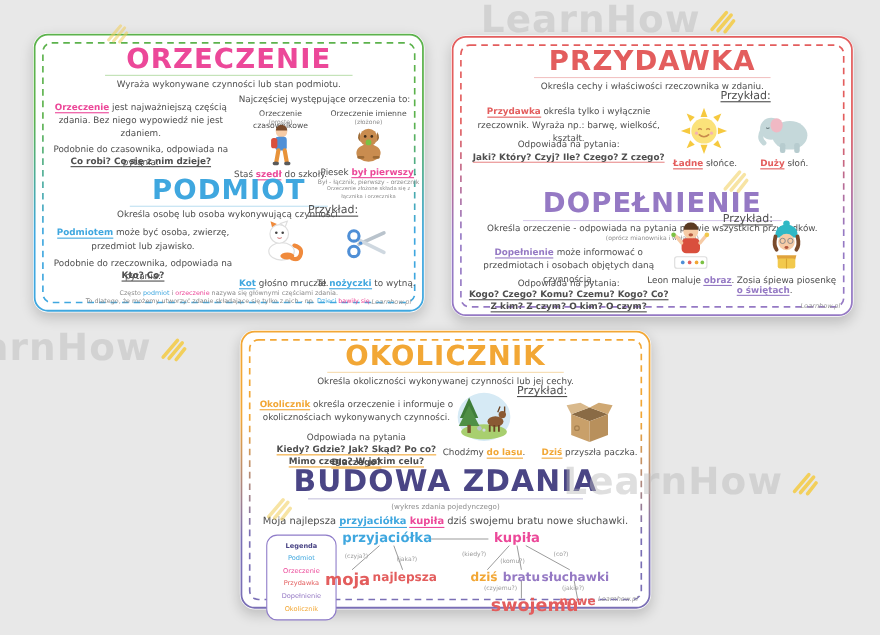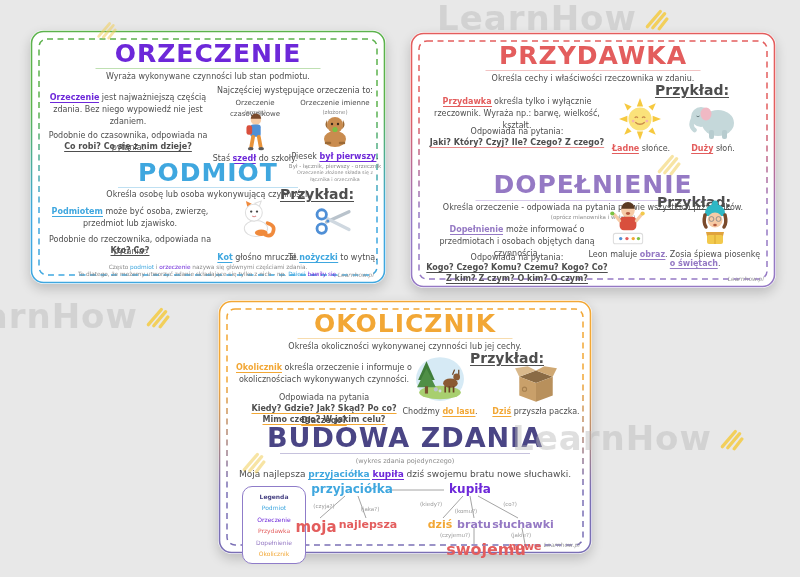--- a/index.html
+++ b/index.html
@@ -12,23 +12,23 @@
   .ctr{text-align:center}
   .title{position:absolute;width:100%;text-align:center;font-weight:bold;letter-spacing:1px;font-size:25px;white-space:nowrap}
   .t-sub{position:absolute;width:100%;text-align:center;font-size:8px;color:#4e4e4e}
   .rule{position:absolute;height:1px;left:50%;transform:translateX(-50%)}
   .txt{font-size:8px;color:#4e4e4e;line-height:1.5;text-align:center}
   .tiny{font-size:5.5px;color:#8c8c8c;line-height:1.5;text-align:center}
   .q{text-decoration:underline;text-underline-offset:2px;color:#4e4e4e;font-weight:bold}
   .q-or{text-decoration-color:#f2a735}
   .q-rd{text-decoration-color:#e98d8d}
   .kw{border-bottom:1px solid currentColor;font-weight:bold}
-  .c-green{color:#6d28d9}.c-blue{color:#3fa7df}.c-red{color:#e35d5d}
+  .c-green{color:#ec4899}.c-blue{color:#3fa7df}.c-red{color:#e35d5d}
   .c-purple{color:#9579c4}.c-orange{color:#f2a735}.c-indigo{color:#4a4585}
-  .exlabel{position:absolute;font-size:14px;color:#4e4e4e;font-weight:bold;text-decoration:underline;text-underline-offset:2px;white-space:nowrap}
+  .exlabel{position:absolute;font-size:10px;color:#4e4e4e;font-weight:normal;text-decoration:underline;text-underline-offset:2px;white-space:nowrap}
   .cap{position:absolute;font-size:8px;color:#4e4e4e;white-space:nowrap;text-align:left;transform:translateX(-50%)}
   .illus{position:absolute;transform:translateX(-50%)}
   .site{position:absolute;right:12px;bottom:6px;font-size:6px;color:#9a9a9a;font-style:italic}
   .wm{position:absolute;font-size:34px;font-weight:bold;letter-spacing:1px;color:rgba(185,185,185,.45);white-space:nowrap;z-index:6;pointer-events:none;display:flex;align-items:center;gap:6px}
   .wm-ico{z-index:6;position:absolute;pointer-events:none;opacity:.55}
   .legend{position:absolute;border:1.2px solid #8f7cc9;border-radius:10px;padding:4px 5px;font-size:6px;line-height:1.9;text-align:center;background:#fff}
   .legend .lg-t{color:#4a4585;font-weight:bold}
   .node{position:absolute;transform:translateX(-50%);white-space:nowrap;font-weight:bold}
   .qlab{position:absolute;transform:translateX(-50%);font-size:5.5px;color:#9a9a9a;white-space:nowrap}
 </style>

